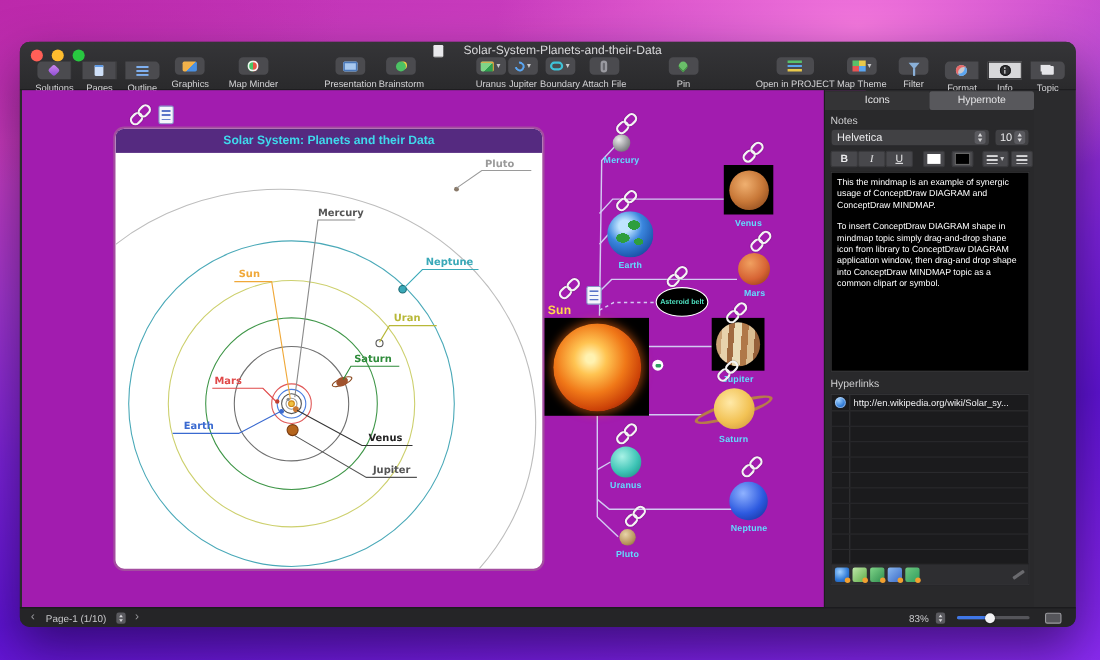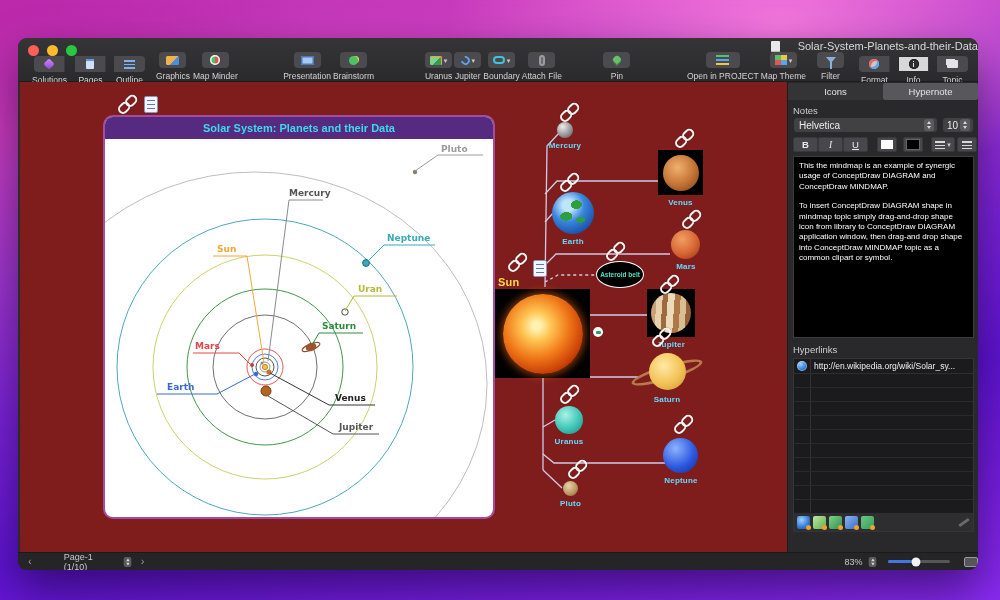--- a/index.html
+++ b/index.html
@@ -7,21 +7,21 @@
   body{position:relative;font-family:"Liberation Sans",sans-serif;
     background:
       radial-gradient(55% 45% at 78% 4%, rgba(246,122,222,.95) 0%, rgba(246,122,222,0) 60%),
       radial-gradient(45% 40% at 0% 0%, rgba(188,40,170,.9) 0%, rgba(188,40,170,0) 70%),
       linear-gradient(168deg,#bc2fb2 0%,#cb3ec0 16%,#a136cf 34%,#7b22d8 52%,#5f13d2 70%,#7a1fe2 88%,#8a2bf0 100%);}
   .window{position:absolute;left:18px;top:38px;width:960px;height:532px;background:#2b2b2d;border-radius:9px;overflow:hidden;box-shadow:0 20px 45px rgba(10,0,30,.5)}
   
   .chrome{position:absolute;left:0;top:0;right:0;height:44px;background:linear-gradient(#353538,#2a2a2c);border-bottom:1px solid #1c1c1e}
   .traffic{position:absolute;top:7px;left:10px;display:flex;gap:8px}
   .traffic span{width:11px;height:11px;border-radius:50%}
-  .doc-title{position:absolute;top:2px;left:0;right:0;display:flex;justify-content:flex-end;align-items:center;gap:18px;color:#d8d8da;font-size:11px}
+  .doc-title{position:absolute;top:2px;left:0;right:0;display:flex;justify-content:center;align-items:center;gap:18px;color:#d8d8da;font-size:11px}
   .doc-ico{width:9px;height:11px;background:#e9e9ec;border-radius:1px;box-shadow:inset 0 -1px 0 #bbb}
   .toolbar{position:absolute;top:14px;left:10px;right:6px;height:30px;display:flex;align-items:flex-start}
   .tbi{display:flex;flex-direction:column;align-items:center;margin:0 1px;cursor:default}
   .tbi .ic{height:16px;min-width:27px;background:#4b4b4f;border-radius:4px;display:flex;align-items:center;justify-content:center;gap:2px;position:relative;padding:0 3px}
   .tbi .lb{font-size:8.5px;color:#d3d3d5;margin-top:3px;white-space:nowrap}
   .grp{display:flex}
   .grp .tbi{margin:4px}
   .grp .tbi .ic{border-radius:0;min-width:31px;border-right:1px solid #3a3a3d}
   .grp .tbi:first-child .ic{border-radius:4px 0 0 4px}
   .grp .tbi:last-child .ic{border-radius:0 4px 4px 0;border-right:none}
@@ -45,37 +45,37 @@
     linear-gradient(#58c06a 0 2px,transparent 2px 4px,#5aa5f0 4px 6px,transparent 6px 8px,#e8c94a 8px 10px)}
   .g-theme{width:12px;height:10px;background:linear-gradient(90deg,#58c06a 50%,#e8c94a 50%),linear-gradient(90deg,#e85454 50%,#5aa5f0 50%);background-size:100% 50%;background-position:0 0,0 100%;background-repeat:no-repeat}
   .g-filter{width:0;height:0;border-left:5px solid transparent;border-right:5px solid transparent;border-top:6px solid #8ab0d8;position:relative}
   .g-filter::after{content:"";position:absolute;left:-1px;top:-1px;width:2px;height:7px;background:#8ab0d8}
   .g-palette{width:10px;height:10px;border-radius:50%;background:#c9c9cd;box-shadow:inset 2px 2px 0 #e86868,inset -2px -2px 0 #5aa5f0}
   .g-info{width:10px;height:10px;border-radius:50%;background:#2e2e30;box-shadow:inset 0 0 0 1px #1a1a1c;position:relative}
   .g-info::after{content:"";position:absolute;left:4.2px;top:2px;width:1.8px;height:6px;background:linear-gradient(#e8e8ea 0 1.5px,transparent 1.5px 2.5px,#e8e8ea 2.5px)}
   .g-topic{width:11px;height:8px;background:#e4e4e8;border-radius:1px;box-shadow:-2px -2px 0 -1px #e4e4e8}
   .spacer1{width:46px}.spacer2{width:52px}.spacer3{width:42px}.spacer4{width:58px}.flex1{flex:1}
   
-  .canvas{position:absolute;left:2px;top:44px;width:767px;height:470px;background:#7f1d1d;overflow:hidden}
+  .canvas{position:absolute;left:2px;top:44px;width:767px;height:470px;background:#a21caf;overflow:hidden}
   .mm-svg{position:absolute;left:0;top:0;z-index:1}
   .node-label{position:absolute;z-index:4;color:#62dcff;font-weight:bold;font-size:8px;text-align:center;letter-spacing:.2px}
   .ball{position:absolute;border-radius:50%;z-index:3}
   .tile{position:absolute;background:#000;z-index:3;display:flex;align-items:center;justify-content:center}
   .chain{position:absolute;width:24px;height:16px;transform:rotate(-45deg);z-index:6}
   .chain b,.chain i{position:absolute;top:3px;width:13px;height:10px;border:2.5px solid #f4f4f4;border-radius:5px;box-shadow:0 0 1px rgba(0,0,0,.7)}
   .chain b{left:0}.chain i{left:10px}
   .noteic{position:absolute;width:14px;height:17px;background:#f4f6fb;border-radius:2px;border:1px solid #8895c8;z-index:6}
   .noteic::after{content:"";position:absolute;left:2px;right:2px;top:3px;height:9px;background:repeating-linear-gradient(#5a74c8 0 1.5px,transparent 1.5px 4px)}
   .collapse{position:absolute;width:10px;height:10px;border-radius:50%;background:#fff;z-index:5;display:flex;align-items:center;justify-content:center}
   .collapse::after{content:"";width:5px;height:3px;background:#2fa060;border-radius:1px}
   
   .card{position:absolute;left:83px;top:33px;width:392px;height:404px;background:#fff;border:2px solid #a44da0;border-radius:10px;z-index:2;overflow:hidden}
   .card-head{height:22px;background:#552a80;display:flex;align-items:center;justify-content:center;color:#3fd9ec;font-weight:bold;font-size:11px}
   
-  .panel{position:absolute;left:769px;top:44px;width:191px;height:470px;background:#29292b;border-left:1px solid #1d1d1f}
+  .panel{position:absolute;left:731px;top:44px;width:191px;height:470px;background:#29292b;border-left:1px solid #1d1d1f}
   .tabs{position:absolute;left:0;top:1px;right:0;height:17px;display:flex}
   .tab{flex:1;display:flex;align-items:center;justify-content:center;font-size:9.5px;color:#e4e4e6;background:#343436}
   .tab.active{background:#58585c;border-radius:2px}
   .plabel{position:absolute;left:5px;font-size:9.5px;color:#cfcfd1}
   .sel{position:absolute;height:16px;background:#414144;border:1px solid #2a2a2c;border-radius:4px;display:flex;align-items:center;color:#ececee;font-size:10px;padding:0 3px 0 5px}
   .sel .flexsp{flex:1}
   .ud{width:10px;height:12px;background:#5a5a5f;border-radius:2.5px;position:relative}
   .ud::before,.ud::after{content:"";position:absolute;left:2.5px;border-left:2.5px solid transparent;border-right:2.5px solid transparent}
   .ud::before{top:2px;border-bottom:3px solid #d8d8da}
   .ud::after{bottom:2px;border-top:3px solid #d8d8da}
@@ -140,21 +140,21 @@
             </span>
           <span class="lb">Outline</span>
         </div>
       </div>
       <div class="tbi" style="margin-left:7px">
         <span class="ic">
             <span class="g g-img"></span>
           </span>
         <span class="lb">Graphics</span>
       </div>
-      <div class="tbi" style="margin-left:2px">
+      <div class="tbi" style="margin-left:17px">
         <span class="ic">
             <span class="g g-mm"></span>
           </span>
         <span class="lb">Map Minder</span>
       </div>
       <div class="spacer1"></div>
       <div class="tbi">
         <span class="ic">
             <span class="g g-present"></span>
           </span>
@@ -483,21 +483,21 @@
         <span class="mini" style="background:linear-gradient(135deg,#7fd488,#2f8e4f)"></span>
         <span class="mini" style="background:linear-gradient(135deg,#8ab8f0,#3a6ac8)"></span>
         <span class="mini" style="background:linear-gradient(135deg,#6fc87f,#2f9e5f)"></span>
         <span class="pencil"></span>
       </div>
     </div>
   </div>
 
   <div class="status">
     <span class="chev" style="margin-left:10px">‹</span>
-    <span style="margin-left:32px">Page-1 (1/10)</span>
+    <span style="margin-left:10px">Page-1 (1/10)</span>
     <span class="ud" style="margin-left:8px;transform:scale(.85)"></span>
     <span class="chev" style="margin-left:8px">›</span>
     <span style="margin-left:700px">83%</span>
     <span class="ud" style="margin-left:6px;transform:scale(.85)"></span>
     <span class="slider" style="margin-left:10px">
       <span class="fill"></span>
       <span class="thumb"></span>
     </span>
     <span class="fitbtn" style="margin-left:14px"></span>
   </div>

